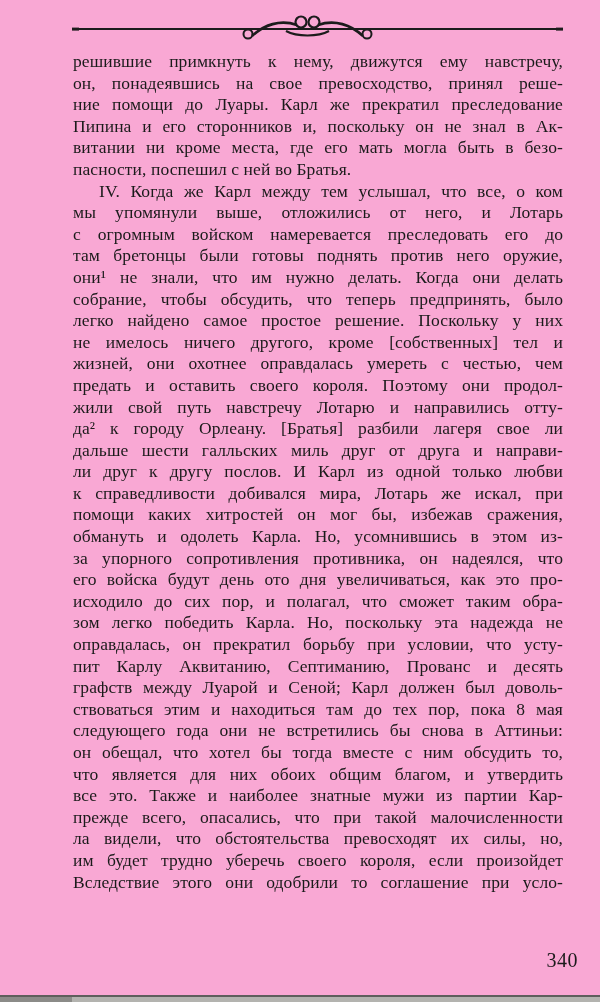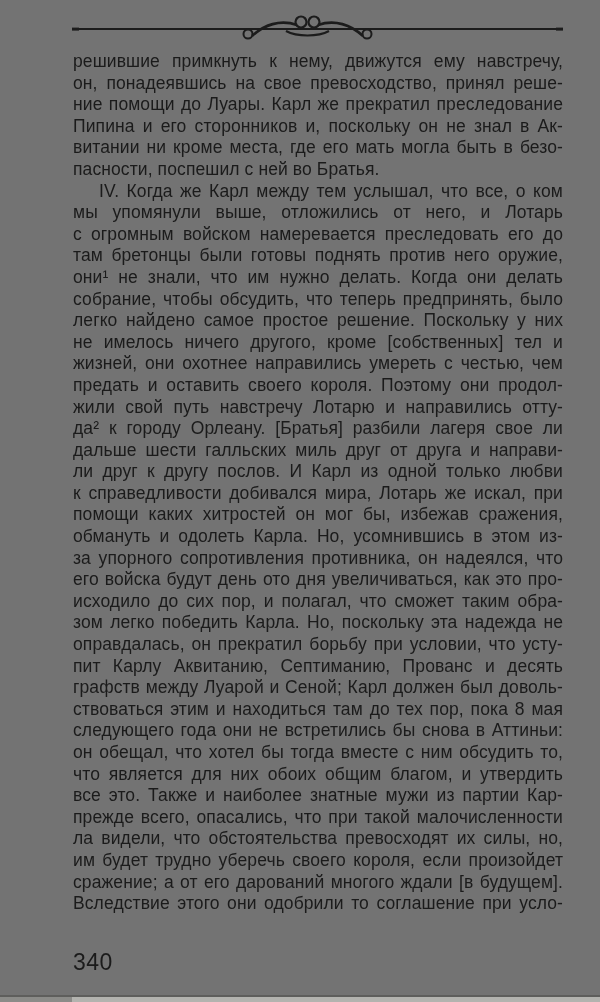--- a/index.html
+++ b/index.html
@@ -8,22 +8,22 @@
     width: 600px;
     height: 1002px;
     overflow: hidden;
     background: #e9e9e7;
   }
   .page {
     position: absolute;
     top: 0; left: 0;
     width: 600px;
     height: 1002px;
-    background: #737373;
-    font-family: Liberation Sans, sans-serif;
+    background: #f9a8d4;
+    font-family: Liberation Serif, serif;
     color: #1b1b1b;
   }
   .ornament {
     position: absolute;
     top: 10px;
     left: 0;
     width: 600px;
     height: 46px;
   }
   .text-block {
@@ -41,24 +41,24 @@
     text-align-last: justify;
     white-space: normal;
     overflow: hidden;
     height: 21.6px;
   }
   .line.lastline { text-align-last: left; }
   .line.indent { text-indent: 26px; }
   .page-number {
     position: absolute;
     top: 949px;
-    left: 73px;
+    left: 88px;
     width: 490px;
-    text-align: left;
-    font-size: 23px;
+    text-align: right;
+    font-size: 20px;
     letter-spacing: 0.5px;
   }
   .scan-edge {
     position: absolute;
     top: 995px;
     left: 0;
     width: 600px;
     height: 7px;
     background: #b3b3af;
     border-top: 2px solid #5e5e5c;
@@ -108,21 +108,21 @@
       </div>
       <div class="para">
         <div class="line indent">IV. Когда же Карл между тем услышал, что все, о ком</div>
         <div class="line">мы упомянули выше, отложились от него, и Лотарь</div>
         <div class="line">с огромным войском намеревается преследовать его до</div>
         <div class="line">там бретонцы были готовы поднять против него оружие,</div>
         <div class="line">они¹ не знали, что им нужно делать. Когда они делать</div>
         <div class="line">собрание, чтобы обсудить, что теперь предпринять, было</div>
         <div class="line">легко найдено самое простое решение. Поскольку у них</div>
         <div class="line">не имелось ничего другого, кроме [собственных] тел и</div>
-        <div class="line">жизней, они охотнее направились умереть с честью, чем</div>
+        <div class="line">жизней, они охотнее оправдалась умереть с честью, чем</div>
         <div class="line">предать и оставить своего короля. Поэтому они продол-</div>
         <div class="line">жили свой путь навстречу Лотарю и направились отту-</div>
         <div class="line">да² к городу Орлеану. [Братья] разбили лагеря свое ли</div>
         <div class="line">дальше шести галльских миль друг от друга и направи-</div>
         <div class="line">ли друг к другу послов. И Карл из одной только любви</div>
         <div class="line">к справедливости добивался мира, Лотарь же искал, при</div>
         <div class="line">помощи каких хитростей он мог бы, избежав сражения,</div>
         <div class="line">обмануть и одолеть Карла. Но, усомнившись в этом из-</div>
         <div class="line">за упорного сопротивления противника, он надеялся, что</div>
         <div class="line">его войска будут день ото дня увеличиваться, как это про-</div>
@@ -132,21 +132,20 @@
         <div class="line">пит Карлу Аквитанию, Септиманию, Прованс и десять</div>
         <div class="line">графств между Луарой и Сеной; Карл должен был доволь-</div>
         <div class="line">ствоваться этим и находиться там до тех пор, пока 8 мая</div>
         <div class="line">следующего года они не встретились бы снова в Аттиньи:</div>
         <div class="line">он обещал, что хотел бы тогда вместе с ним обсудить то,</div>
         <div class="line">что является для них обоих общим благом, и утвердить</div>
         <div class="line">все это. Также и наиболее знатные мужи из партии Кар-</div>
         <div class="line">прежде всего, опасались, что при такой малочисленности</div>
         <div class="line">ла видели, что обстоятельства превосходят их силы, но,</div>
         <div class="line">им будет трудно уберечь своего короля, если произойдет</div>
-        <div class="line">сражение; а от его дарований многого ждали [в будущем].</div>
         <div class="line">Вследствие этого они одобрили то соглашение при усло-</div>
       </div>
     </div>
 
   <div class="page-number">340</div>
 
   <div class="scan-edge">
     <div class="scan-edge-left"></div>
   </div>
 

